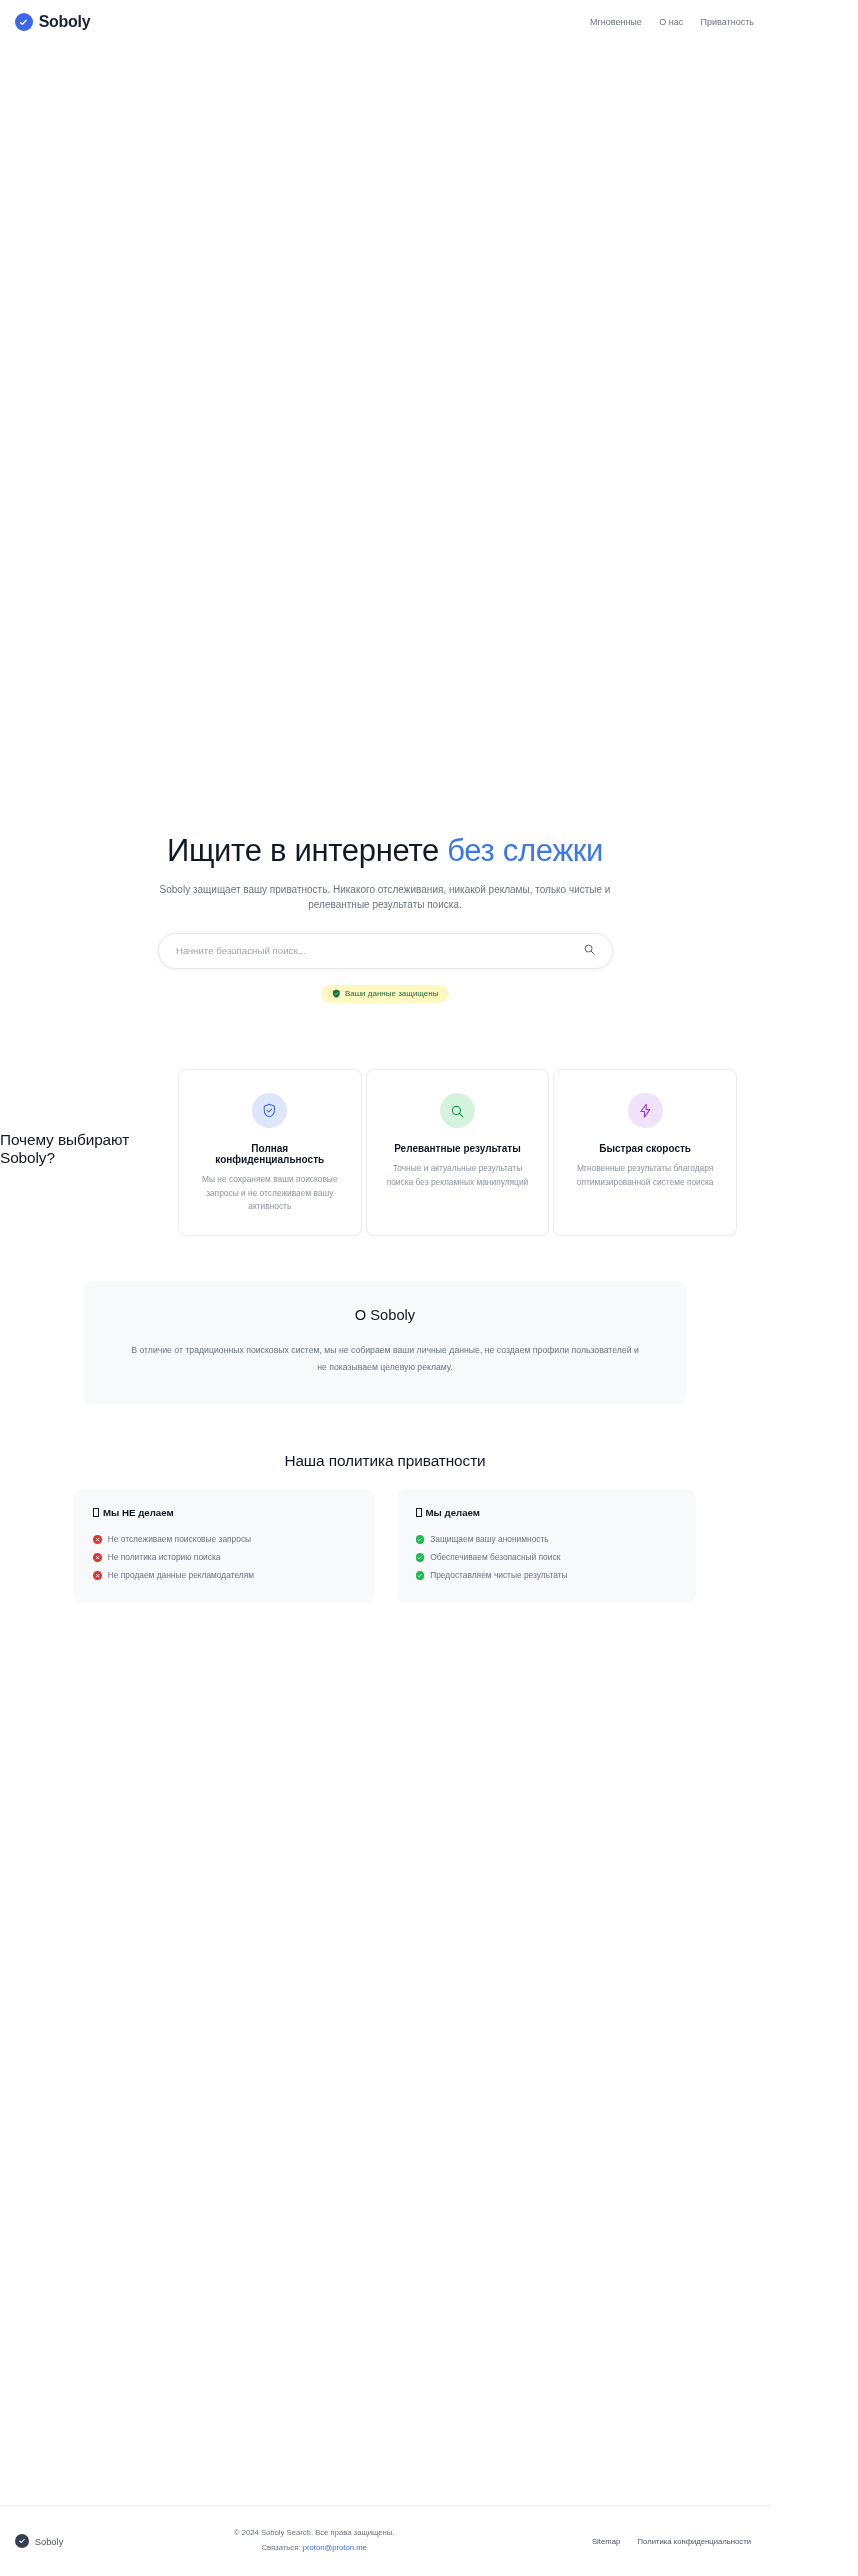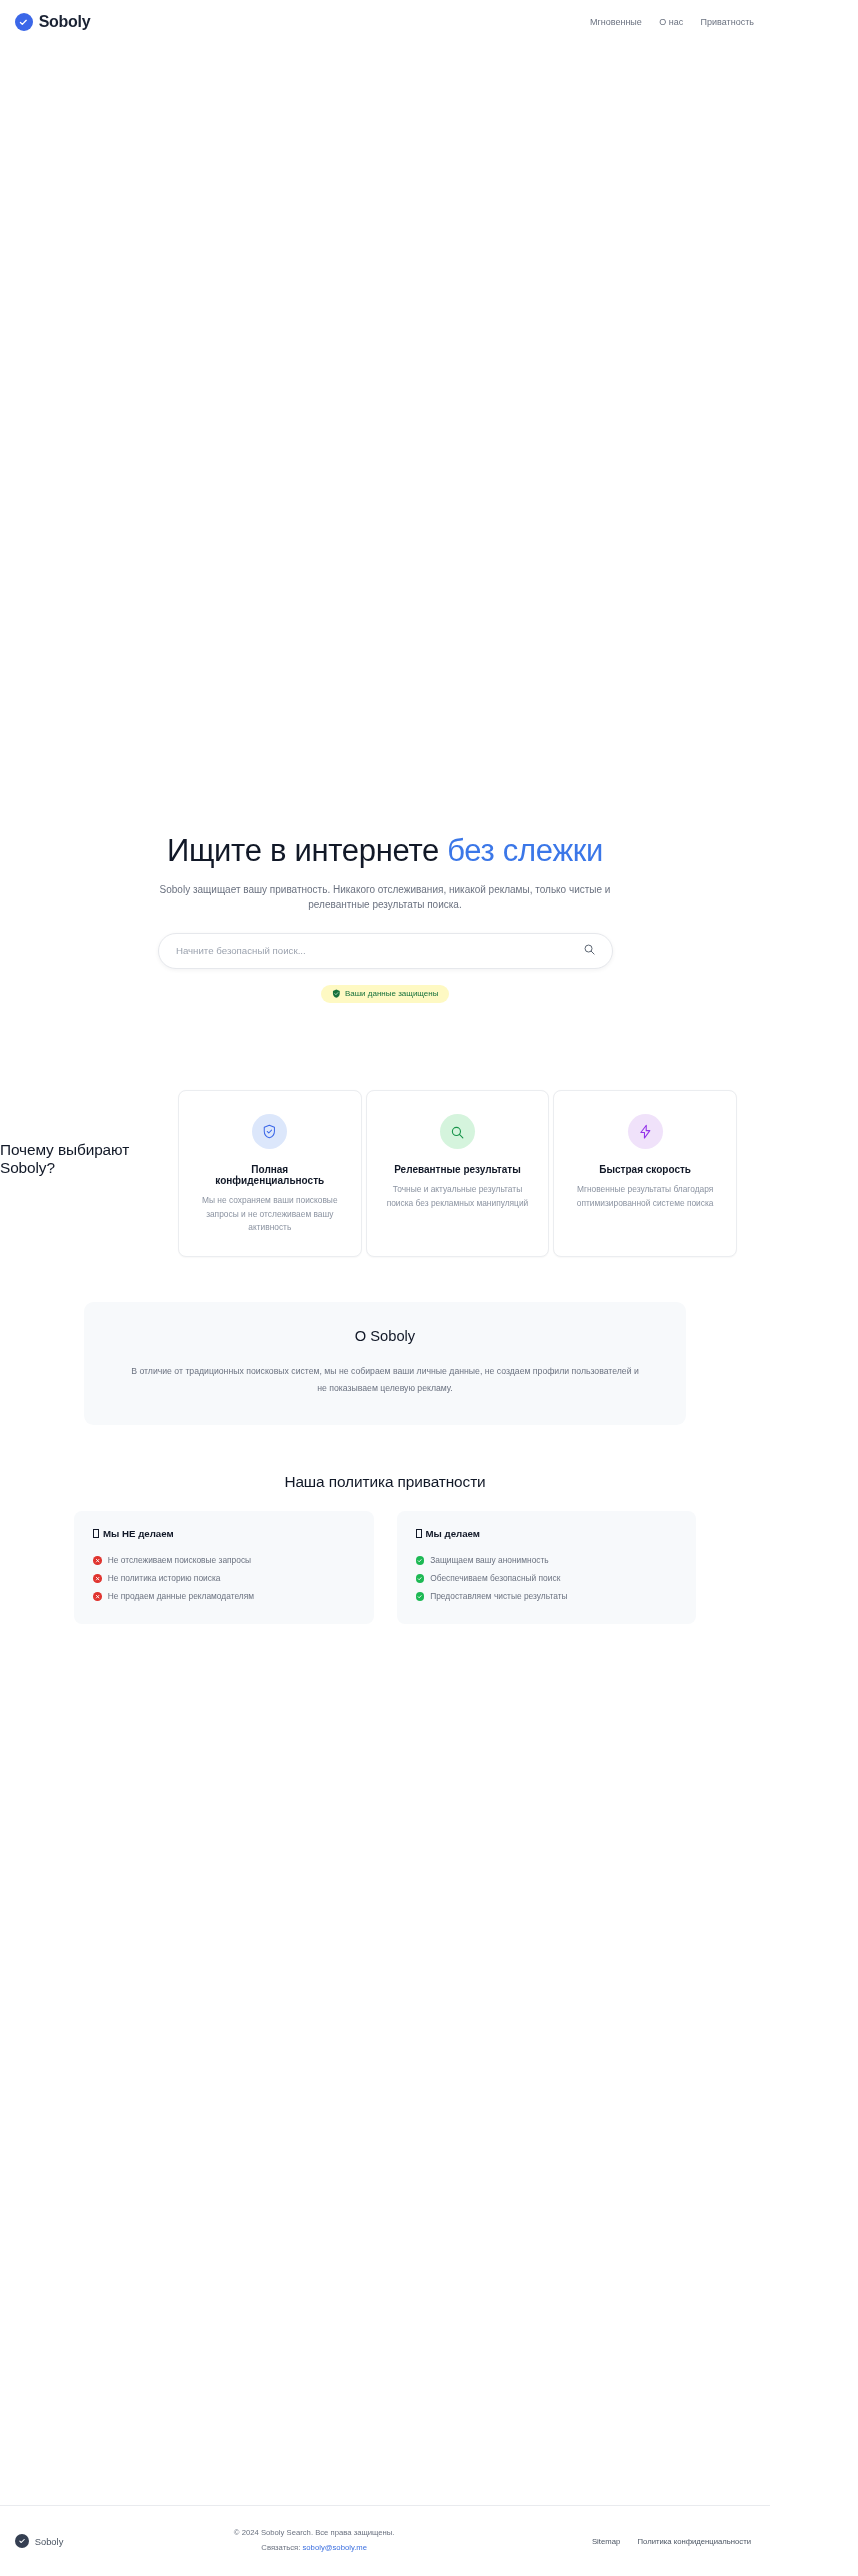--- a/index.html
+++ b/index.html
@@ -146,21 +146,21 @@
     display: flex;
     align-items: center;
   }
   .section-title {
     font-size: 15.4px;
     font-weight: 400;
     color: #111827;
     letter-spacing: -0.1px;
   }
   .features-grid {
-    margin-top: 29px;
+    margin-top: 8px;
     width: 792px;
     display: grid;
     grid-template-columns: repeat(3, 1fr);
     gap: 4px;
     padding: 0 33px;
   }
   .feature-card {
     background: #ffffff;
     border: 0.7px solid #ebedf0;
     border-radius: 8px;
@@ -529,21 +529,21 @@
         <span class="footer-mark">
           <svg width="8" height="8" viewBox="0 0 24 24" fill="none">
             <path d="M5.5 12.3l4.2 4.2 8.8-9" stroke="#ffffff" stroke-width="3.2" stroke-linecap="round" stroke-linejoin="round"></path>
           </svg>
         </span>
         <span class="footer-brand-name">Soboly</span>
       </a>
 
       <div class="footer-center">
         <div class="footer-copy">© 2024 Soboly Search. Все права защищены.</div>
-        <div class="footer-contact"><span>Связаться: </span><a class="footer-email">soboly@soboly.me</a></div>
+        <div class="footer-contact"><span>Связаться: </span><a class="footer-email">proton@proton.me</a></div>
       </div>
 
       <div class="footer-links">
         <a class="footer-link">Sitemap</a>
         <a class="footer-link">Политика конфиденциальности</a>
       </div>
 
     </div>
   </footer>
 

